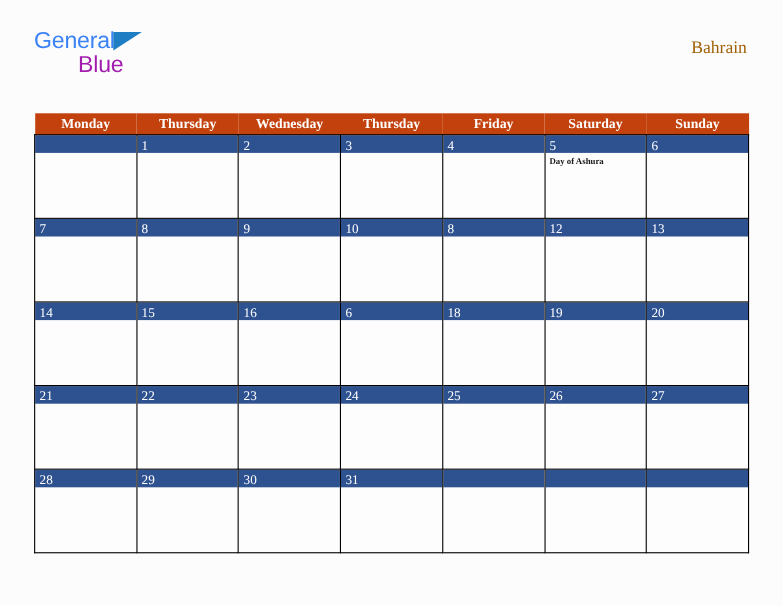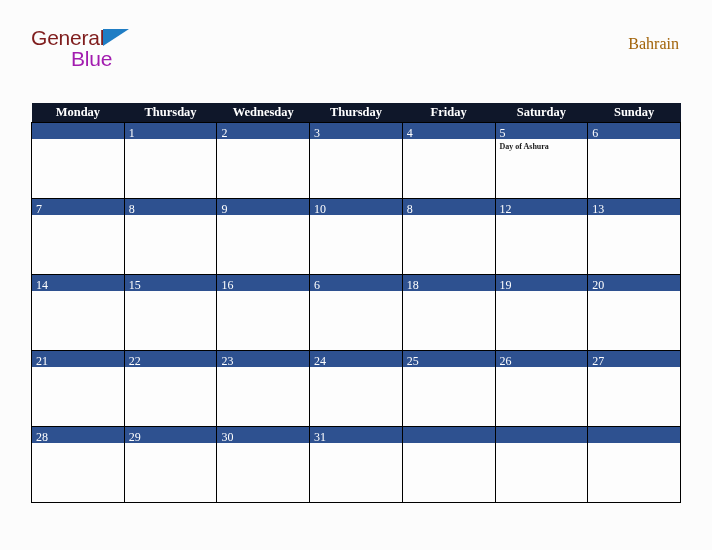--- a/index.html
+++ b/index.html
@@ -34,21 +34,21 @@
     top: 4px;
     width: 180px;
     height: 46px;
   }
   .logo-general {
     position: absolute;
     left: 0;
     top: 0;
     font-family: "Liberation Sans", sans-serif;
     font-size: 21px;
-    color: #7f1d1d;
+    color: #3b82f6;
     letter-spacing: -0.2px;
   }
   .logo-triangle {
     position: absolute;
     left: 72px;
     top: 3px;
     width: 0;
     height: 0;
     border-top: 17px solid #1f7dc4;
     border-right: 26px solid transparent;
@@ -88,21 +88,21 @@
   .calendar {
     position: absolute;
     left: 31px;
     top: 81px;
     width: 650px;
     border-collapse: collapse;
     table-layout: fixed;
   }
 
   .calendar th {
-    background: #0f172a;
+    background: #c2410c;
     color: #ffffff;
     font-family: "Liberation Serif", serif;
     font-weight: bold;
     font-size: 12.5px;
     height: 19px;
     padding: 0;
     text-align: center;
     border: none;
   }
 

